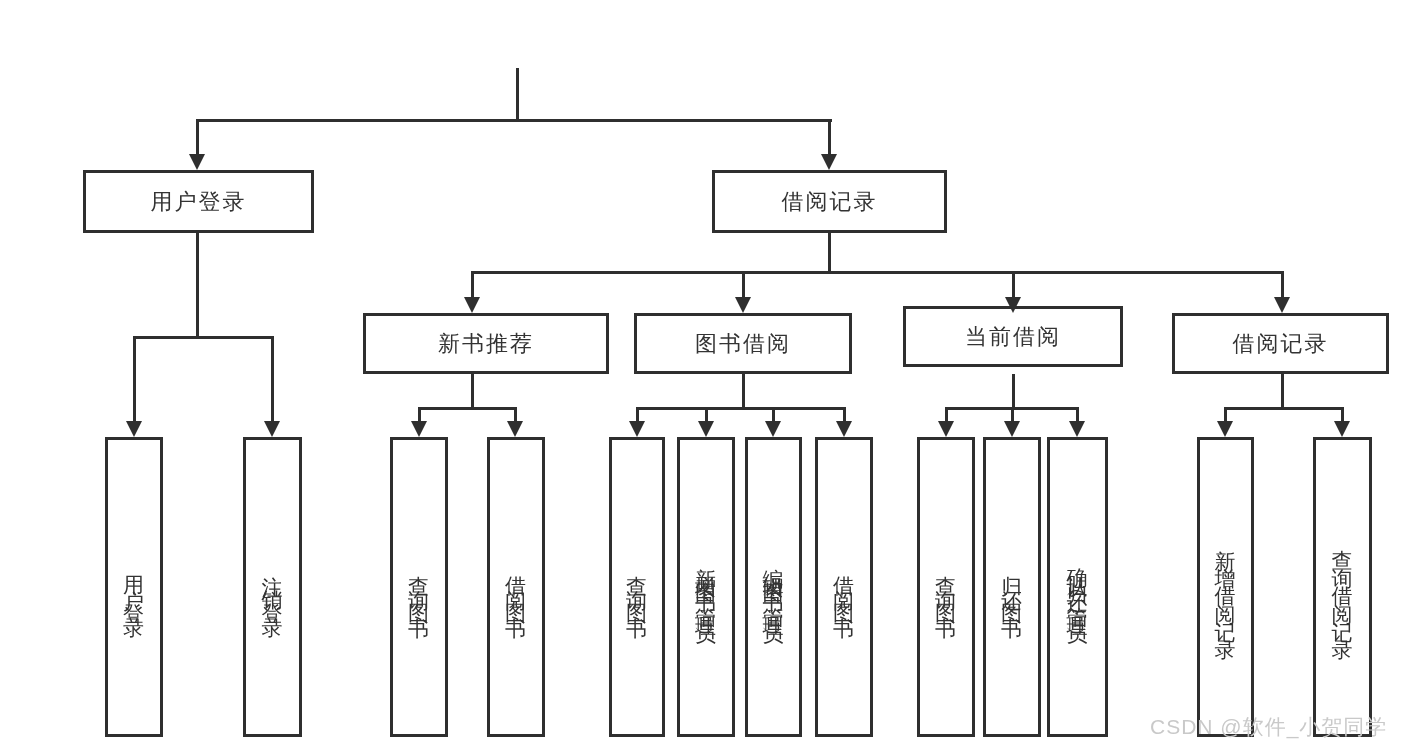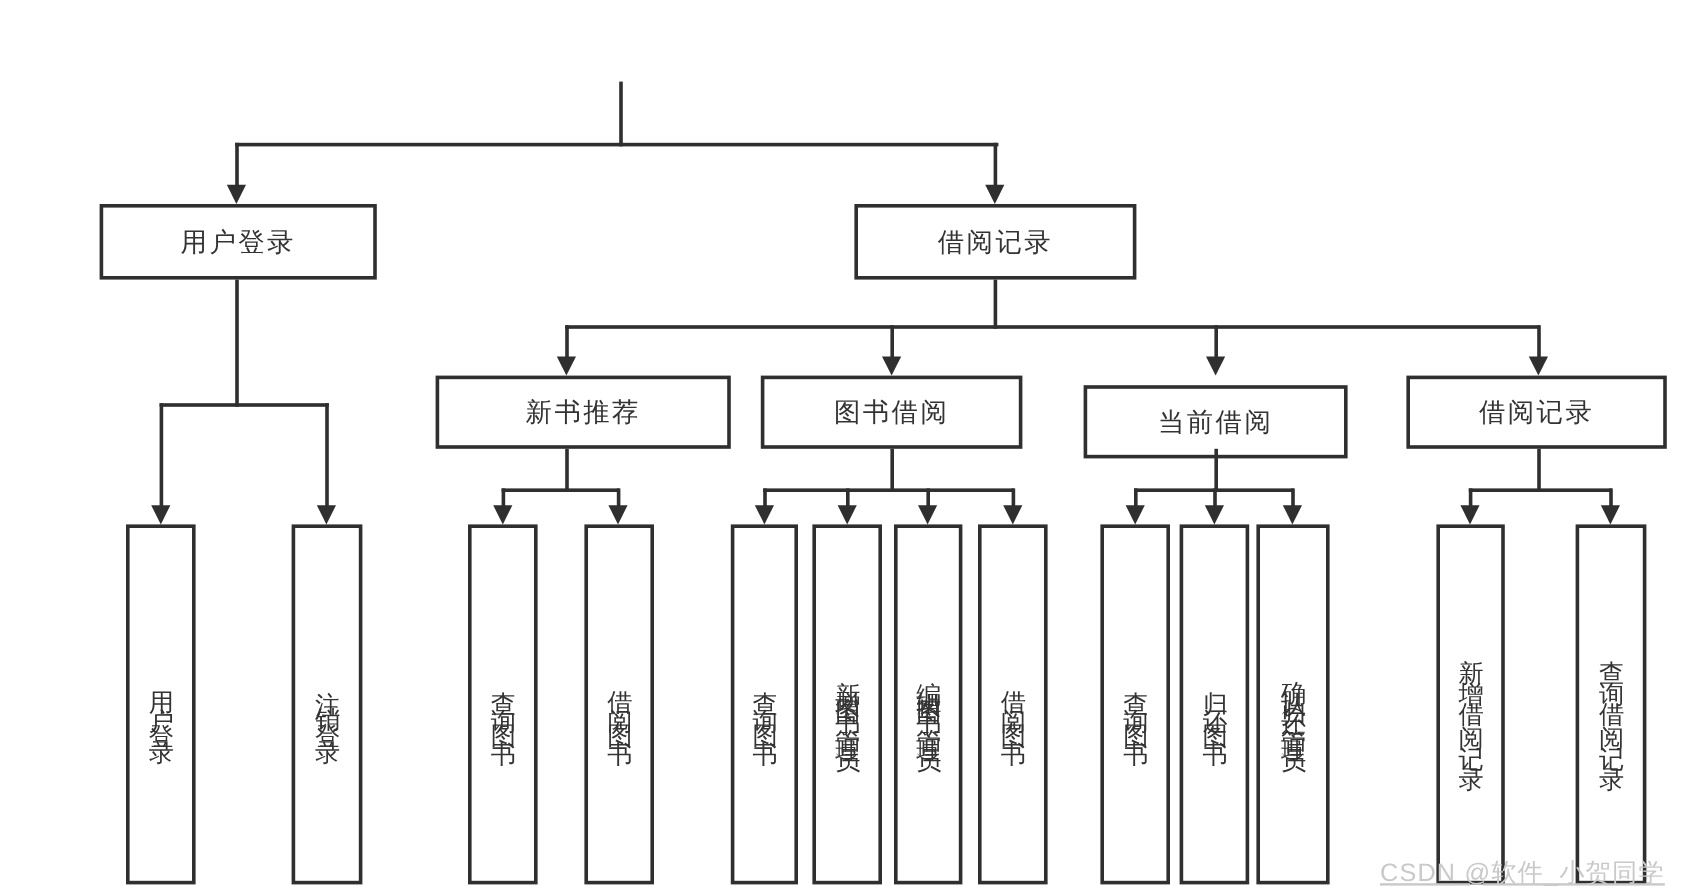--- a/index.html
+++ b/index.html
@@ -49,21 +49,20 @@
   }
   .watermark {
     position: absolute;
     left: 1150px;
     top: 713px;
     font-size: 21px;
     letter-spacing: 1px;
     color: #c9c9c9;
     white-space: nowrap;
     z-index: 5;
-    text-decoration: underline;
   }
 </style>
 </head>
 <body>
 
 <div class="canvas">
 
 
   <div class="node hnode" style="left:83px;top:170px;width:231px;height:63px">
     <span class="lbl">用户登录</span>
@@ -71,21 +70,21 @@
   <div class="node hnode" style="left:712px;top:170px;width:235px;height:63px">
     <span class="lbl">借阅记录</span>
   </div>
 
   <div class="node hnode" style="left:363px;top:313px;width:246px;height:61px">
     <span class="lbl">新书推荐</span>
   </div>
   <div class="node hnode" style="left:634px;top:313px;width:218px;height:61px">
     <span class="lbl">图书借阅</span>
   </div>
-  <div class="node hnode" style="left:903px;top:321px;width:220px;height:61px">
+  <div class="node hnode" style="left:903px;top:306px;width:220px;height:61px">
     <span class="lbl">当前借阅</span>
   </div>
   <div class="node hnode" style="left:1172px;top:313px;width:217px;height:61px">
     <span class="lbl">借阅记录</span>
   </div>
 
   <div class="node vnode sp-s" style="left:105px;top:437px;width:58px;height:300px">
     <span class="lbl">用户登录</span>
   </div>
   <div class="node vnode sp-s" style="left:243px;top:437px;width:59px;height:300px">

